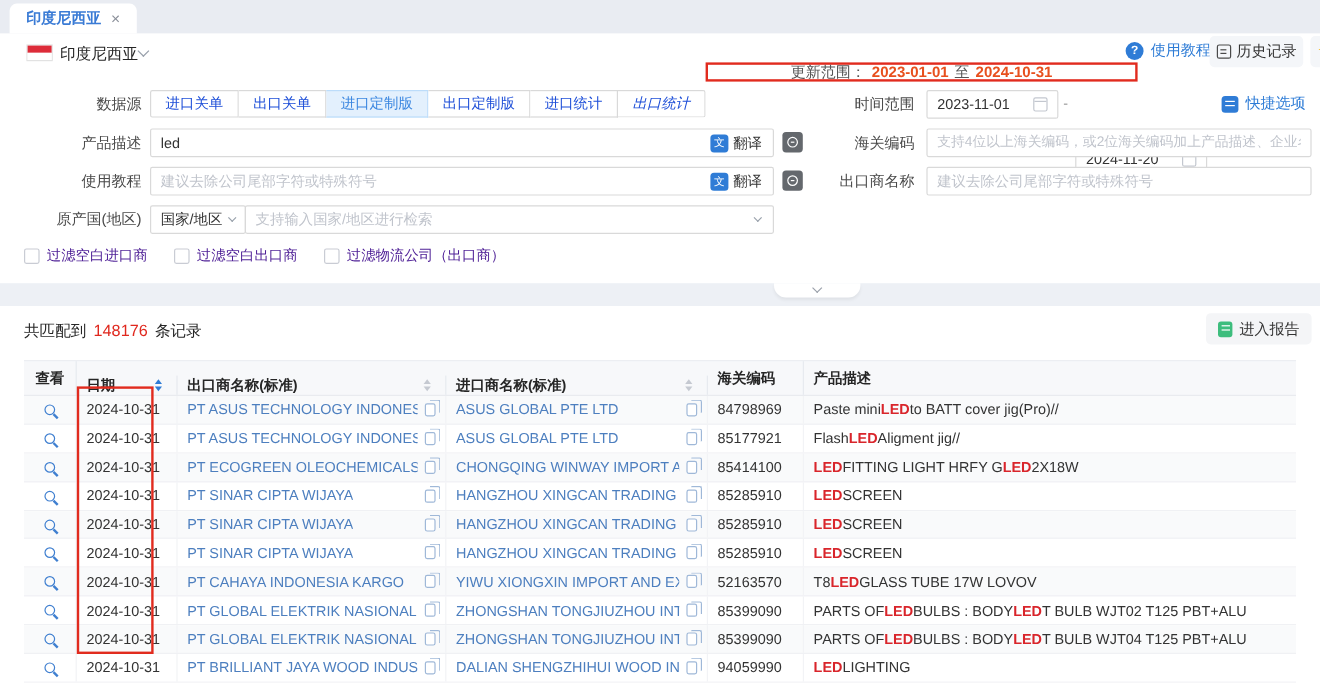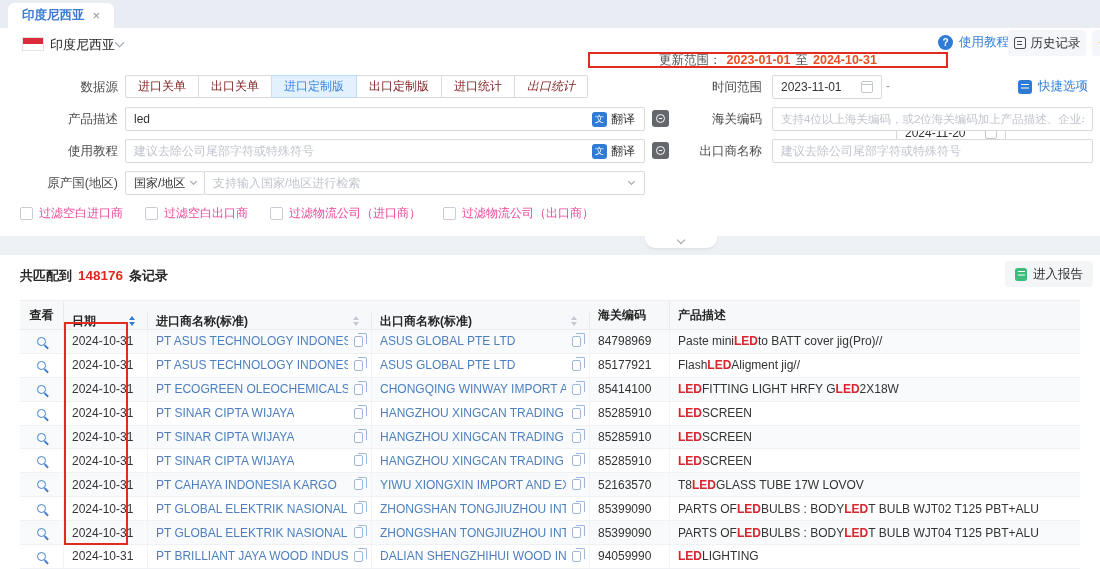--- a/index.html
+++ b/index.html
@@ -35,21 +35,21 @@
   .anno1 .lbl { color:#555; font-size:12.5px; }
   .anno1 .dt { color:#e8501e; font-weight:bold; font-size:12.5px; }
   .anno2 { position:absolute; left:64px; top:322px; width:64px; height:223px; border:2px solid #e12b1e; z-index:6; pointer-events:none; }
 
   
   .filters { position:absolute; left:0; top:58px; width:1100px; height:178px; background:#fff; }
   .flabel { position:absolute; width:88px; text-align:right; font-size:12.5px; color:#4a4a4a; }
   .flabel-r { position:absolute; width:72px; text-align:right; font-size:12.5px; color:#4a4a4a; }
 
   .seg { position:absolute; left:125px; top:17px; display:flex; height:23px; }
-  .seg .sbtn { border:1px solid #d9d9d9; border-left-width:0; background:#fff; color:#7f1d1d; font-size:12px;
+  .seg .sbtn { border:1px solid #d9d9d9; border-left-width:0; background:#fff; color:#1d4ed8; font-size:12px;
                padding:0 12px; display:flex; align-items:center; cursor:pointer; white-space:nowrap; }
   .seg .sbtn:first-child { border-left-width:1px; border-radius:2px 0 0 2px; }
   .seg .sbtn:last-child { border-radius:0 2px 2px 0;font-style:italic; }
   .seg .sbtn.active { background:#e3f0fd; color:#3a86e0; border-color:#bcdcfa; }
 
   .inbox { position:absolute; height:24px; border:1px solid #d9d9d9; border-radius:2px; background:#fff; display:flex; align-items:center; }
   .inbox input { border:none; outline:none; width:100%; height:100%; padding:0 8px; font-size:12px; color:#333; font-family:inherit; background:transparent; }
   .inbox input::placeholder { color:#c0c4cc; }
   .inbox.small-ph input { font-size:11.5px; }
 
@@ -69,30 +69,30 @@
   .dark-badge { position:absolute; width:17px; height:17px; background:#64686d; border-radius:3px; display:flex; align-items:center; justify-content:center; cursor:pointer; }
   .dark-badge i { display:block; width:9px; height:9px; border:1.2px solid #fff; border-radius:50%; position:relative; }
   .dark-badge i::after { content:""; position:absolute; left:1.5px; top:2.8px; width:3.8px; height:1.2px; background:#fff; }
 
   .selectbox { position:absolute; height:24px; border:1px solid #d9d9d9; border-radius:2px; background:#fff;
                display:flex; align-items:center; justify-content:space-between; padding:0 8px; font-size:12px; color:#333; cursor:pointer; }
 
   .cbrow { position:absolute; top:147px; left:20px; display:flex; gap:22px; align-items:center; }
   .cb { display:flex; align-items:center; gap:6px; cursor:pointer; }
   .cb .box { width:13px; height:13px; border:1px solid #c9ccd4; border-radius:2px; background:#fff; }
-  .cb .lab { font-size:12px; color:#ec4899; }
+  .cb .lab { font-size:12px; color:#4c1d95; }
 
   .gap { position:absolute; left:0; top:236px; width:1100px; height:19px; background:#edf0f5; }
   .collapse { position:absolute; left:645px; top:236px; width:72px; height:12px; background:#fff; border-radius:0 0 10px 10px;
               display:flex; align-items:flex-start; justify-content:center; box-shadow:0 2px 3px rgba(0,0,0,.06); cursor:pointer; }
   .collapse .chev { width:6px; height:6px; border-color:#9aa0aa; margin-top:1px; }
 
   
   .results { position:absolute; left:0; top:255px; width:1100px; height:314px; background:#fff; }
-  .countline { position:absolute; left:20px; top:12px; font-size:13px; font-weight:bold; color:#262626; display:flex; gap:6px; align-items:baseline; }
+  .countline { position:absolute; left:20px; top:12px; font-size:13px; font-weight:normal; color:#262626; display:flex; gap:6px; align-items:baseline; }
   .countline .num { color:#e0281e; font-size:13.5px; }
   .report-btn { position:absolute; left:1005px; top:6px; width:88px; height:26px; background:#f4f5f7; border-radius:4px;
                 display:flex; align-items:center; justify-content:center; gap:6px; font-size:12.5px; color:#333; cursor:pointer; }
   .rep-ic { width:12px; height:13px; background:#3dbd7d; border-radius:2.5px; position:relative; }
   .rep-ic::before { content:""; position:absolute; left:2.5px; top:3.2px; width:7px; height:1.4px; background:#fff; box-shadow:0 3.5px 0 #fff; }
 
   .grid { display:grid; grid-template-columns:44px 84px 224px 218px 80px 410px; width:1060px; }
   .thead { position:absolute; left:20px; top:45px; height:30px; background:#f7f8fa; border-top:1px solid #eceef2; border-bottom:1px solid #e9ebef; }
   .th { display:flex; align-items:center; font-weight:bold; font-size:12px; color:#262626; padding:0 8px; border-right:1px solid #e7eaef; overflow:hidden; white-space:nowrap; }
   .th:last-child { border-right:none; }
@@ -230,24 +230,20 @@
       <div class="cb">
         <span class="box"></span>
         <span class="lab">过滤空白进口商</span>
       </div>
       <div class="cb">
         <span class="box"></span>
         <span class="lab">过滤空白出口商</span>
       </div>
       <div class="cb">
         <span class="box"></span>
-        <span class="lab">过滤物流公司（进口商）</span>
-      </div>
-      <div class="cb">
-        <span class="box"></span>
         <span class="lab">过滤物流公司（出口商）</span>
       </div>
     </div>
 </div>
 
 <div class="gap"></div>
 <div class="collapse">
     <span class="chev"></span>
   </div>
 
@@ -265,33 +261,33 @@
   <div class="thead grid">
     <div class="th center">查看</div>
     <div class="th sortable">
       <span>日期</span>
       <span class="sort active">
           <i class="cu"></i>
           <i class="cd"></i>
         </span>
     </div>
     <div class="th sortable">
+      <span>出口商名称(标准)</span>
+      <span class="sort">
+          <i class="cu"></i>
+          <i class="cd"></i>
+        </span>
+    </div>
+    <div class="th sortable">
       <span>进口商名称(标准)</span>
       <span class="sort">
           <i class="cu"></i>
           <i class="cd"></i>
         </span>
     </div>
-    <div class="th sortable">
-      <span>出口商名称(标准)</span>
-      <span class="sort">
-          <i class="cu"></i>
-          <i class="cd"></i>
-        </span>
-    </div>
     <div class="th">海关编码</div>
     <div class="th">产品描述</div>
   </div>
 
   <div class="tbody">
       <div class="trow grid alt">
         <div class="td center">
           <span class="mag"></span>
         </div>
         <div class="td">2024-10-31</div>

